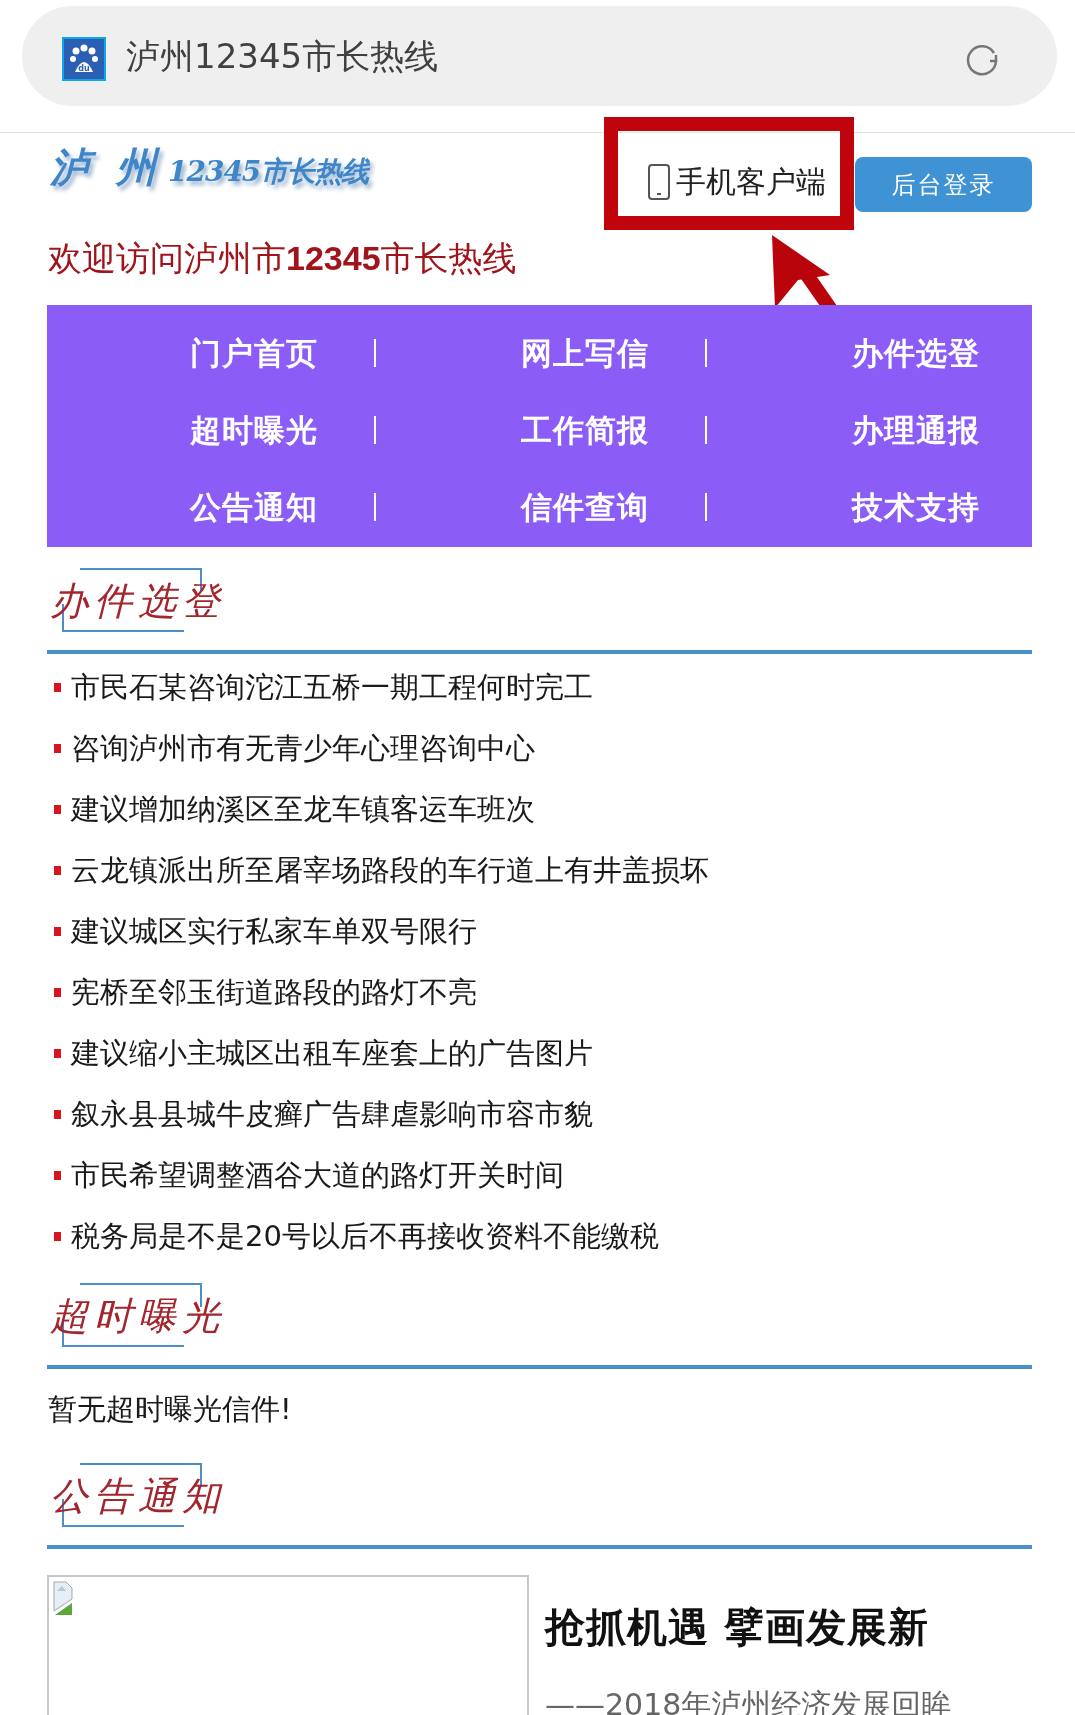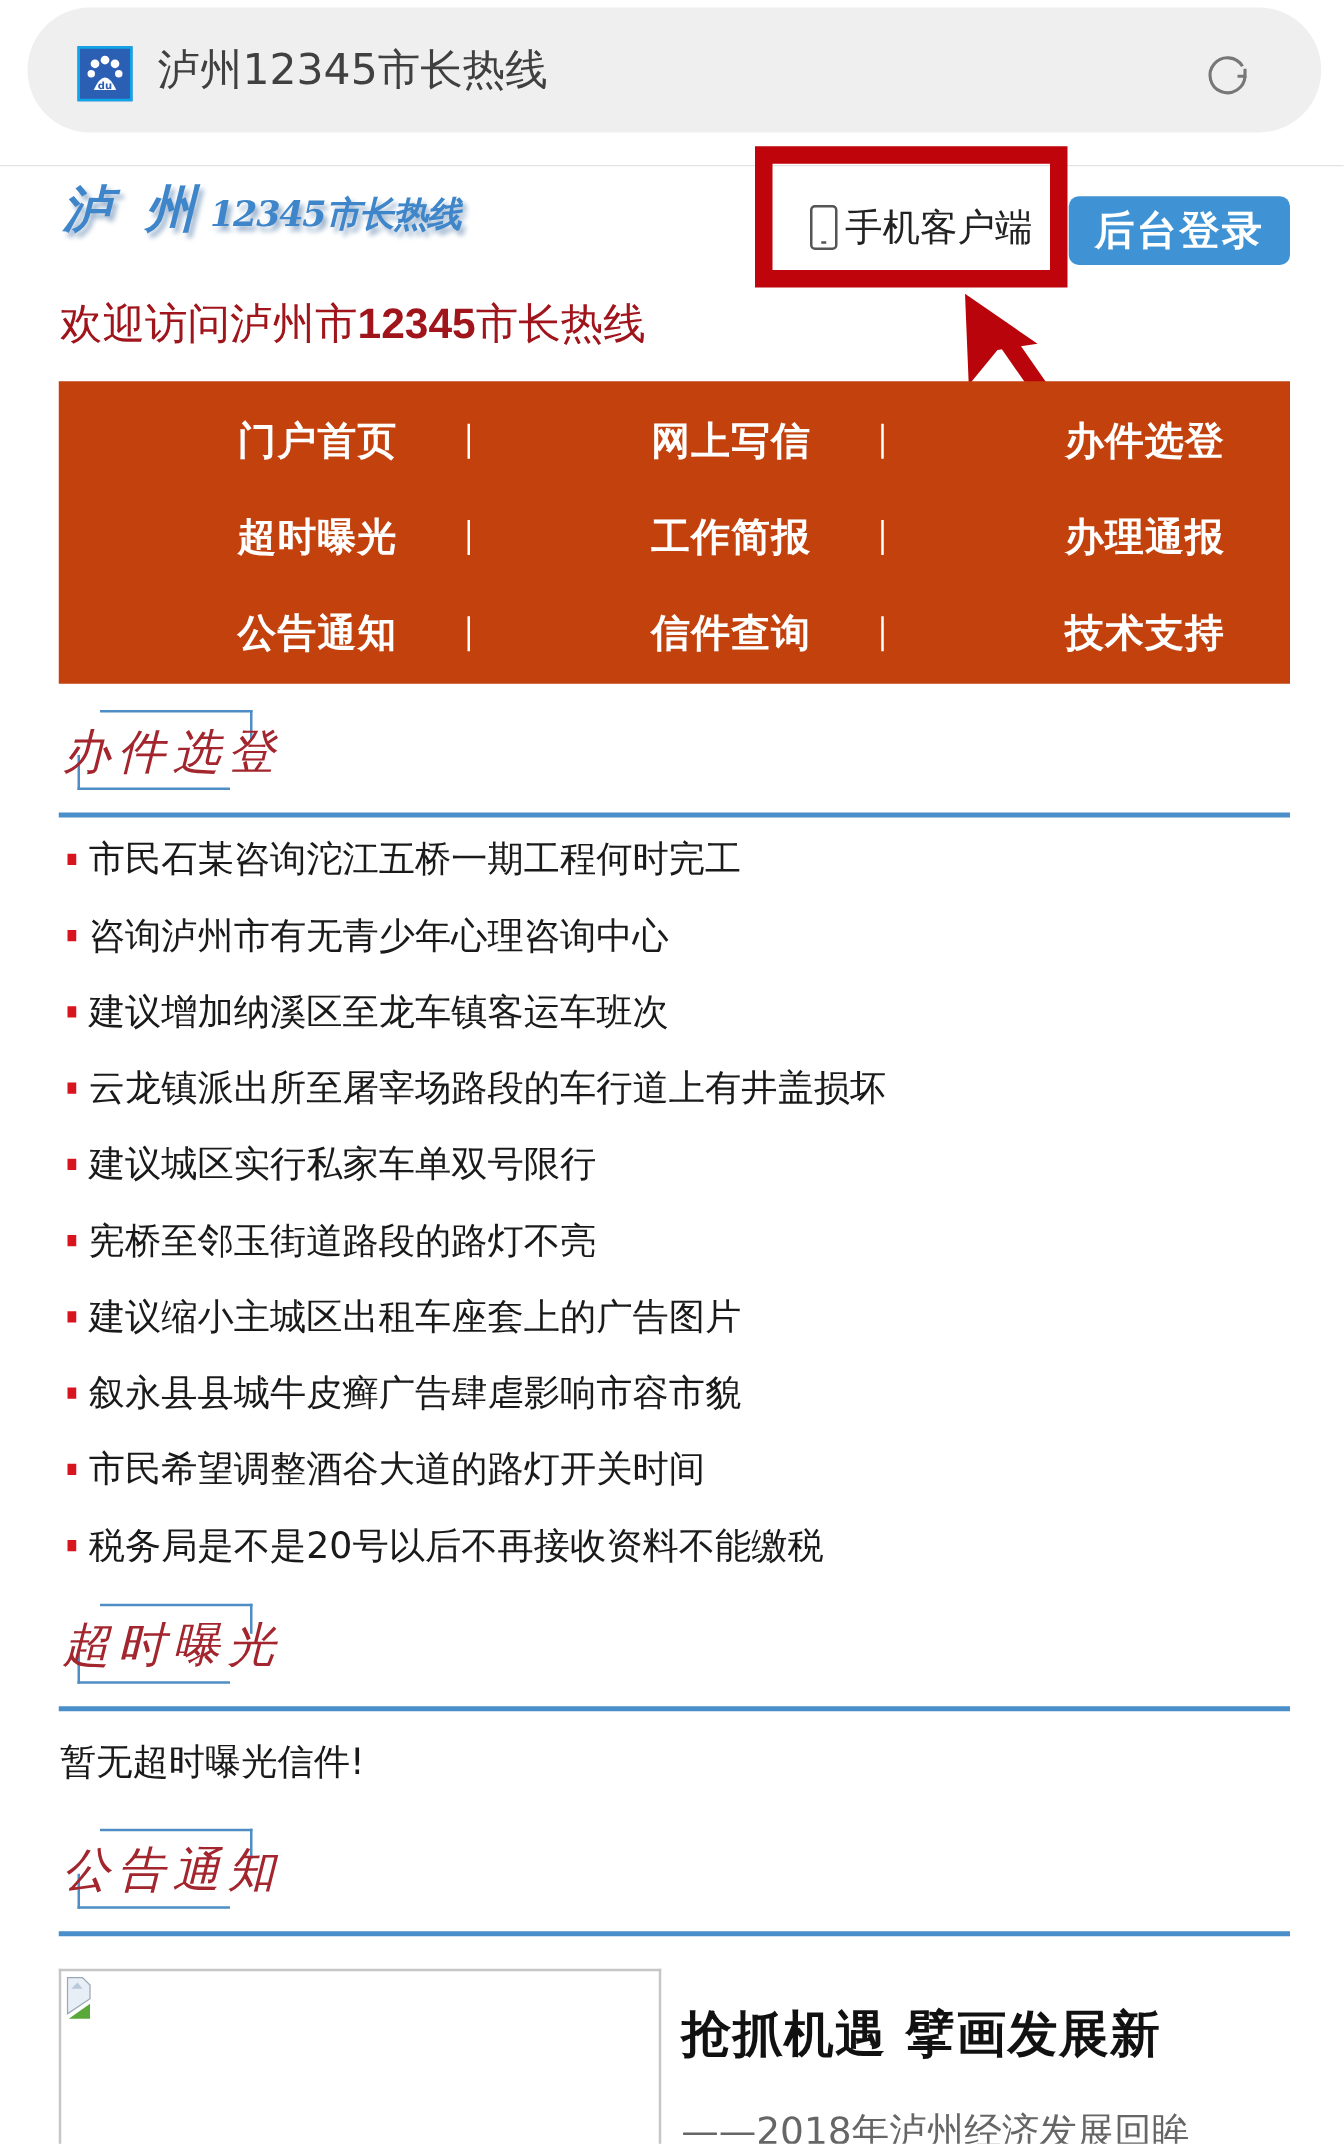--- a/index.html
+++ b/index.html
@@ -17,27 +17,27 @@
   .site-icon svg { width: 34px; height: 34px; }
   .addr-text { position: absolute; left: 104px; top: 25px; font-size: 34px; line-height: 50px; color: #404040; letter-spacing: 0px; text-align: center; }
   .reload { position: absolute; left: 940px; top: 33px; width: 40px; height: 40px; }
   
   .logo { position: absolute; left: 50px; top: 140px; width: 330px; height: 60px; font-family: "DejaVu Serif", serif; font-style: italic; color: #3e86c9; text-shadow: 3px 4px 4px #9ab2cc; white-space: nowrap; }
   .logo .big { font-size: 40px; font-weight: bold; letter-spacing: 6px; }
   .logo .small { font-size: 28px; font-weight: bold; margin-left: 6px; letter-spacing: -1px; }
   .mobile-client { position: absolute; left: 648px; top: 162px; height: 40px; display: flex; align-items: center; font-size: 30px; color: #222; }
   .phone-icon { width: 22px; height: 36px; border: 2px solid #555; border-radius: 4px; box-sizing: border-box; margin-right: 6px; position: relative; }
   .phone-icon::after { content: ""; position: absolute; left: 7px; bottom: 3px; width: 4px; height: 2px; background: #555; }
-  .login-btn { position: absolute; left: 855px; top: 157px; width: 177px; height: 55px; background: #3f93d5; border-radius: 8px; color: #fff; font-size: 32px; font-weight: bold; display: flex; align-items: center; justify-content: center; letter-spacing: 2px; }
+  .login-btn { position: absolute; left: 855px; top: 157px; width: 177px; height: 55px; background: #3f93d5; border-radius: 8px; color: #fff; font-size: 24px; font-weight: normal; display: flex; align-items: center; justify-content: center; letter-spacing: 2px; }
   .red-box { position: absolute; left: 604px; top: 117px; width: 250px; height: 113px; border: 14px solid #c0040b; box-sizing: border-box; pointer-events: none; }
   .arrow { position: absolute; left: 760px; top: 230px; width: 150px; height: 170px; pointer-events: none; }
   .welcome { position: absolute; left: 48px; top: 236px; font-size: 34px; color: #a0141b; white-space: nowrap; }
   .welcome b { font-family: "Liberation Sans", sans-serif; font-weight: bold; }
   
-  .nav { position: absolute; left: 47px; top: 305px; width: 985px; height: 242px; background: #c2410c; }
+  .nav { position: absolute; left: 47px; top: 305px; width: 985px; height: 242px; background: #8b5cf6; }
   .nav-row { position: absolute; left: 0; width: 985px; height: 60px; }
   .nav-item { position: absolute; width: 200px; text-align: center; color: #fff; font-size: 31px; font-weight: bold; line-height: 60px; letter-spacing: 1px; }
   .nav-sep { position: absolute; top: 16px; width: 2px; height: 28px; background: #fff; }
   
   .sec-title { position: absolute; left: 50px; width: 180px; height: 75px; }
   .sec-title .bracket-top { position: absolute; left: 30px; top: 6px; width: 120px; height: 22px; border-top: 2px solid #4f8ec4; border-right: 2px solid #4f8ec4; }
   .sec-title .bracket-bot { position: absolute; left: 12px; top: 42px; width: 120px; height: 26px; border-bottom: 2px solid #4f8ec4; border-left: 2px solid #4f8ec4; }
   .sec-title .txt { position: absolute; left: 0; top: 14px; font-family: "DejaVu Serif", serif; font-style: italic; font-size: 38px; color: #a3262e; letter-spacing: 6px; white-space: nowrap; }
   .sec-rule { position: absolute; left: 47px; width: 985px; height: 4px; background: #4a8fc9; }
   

